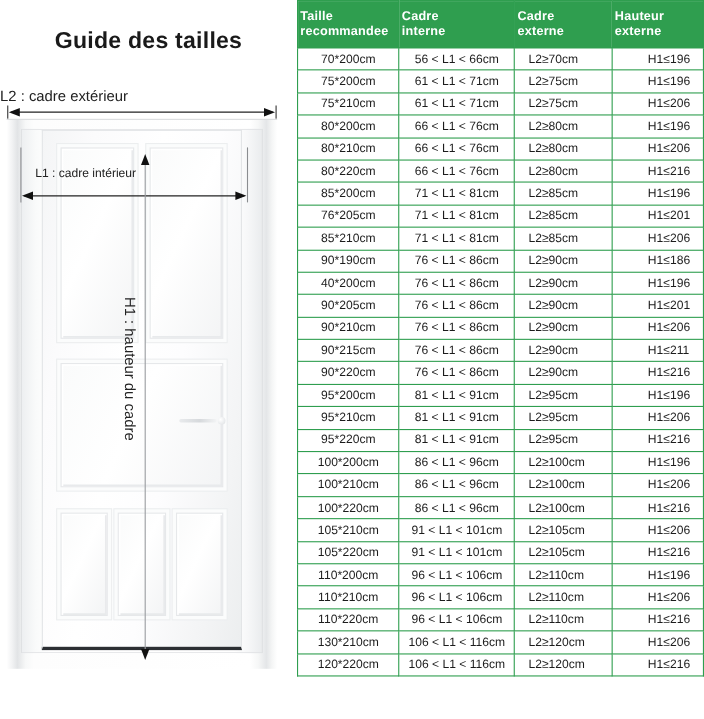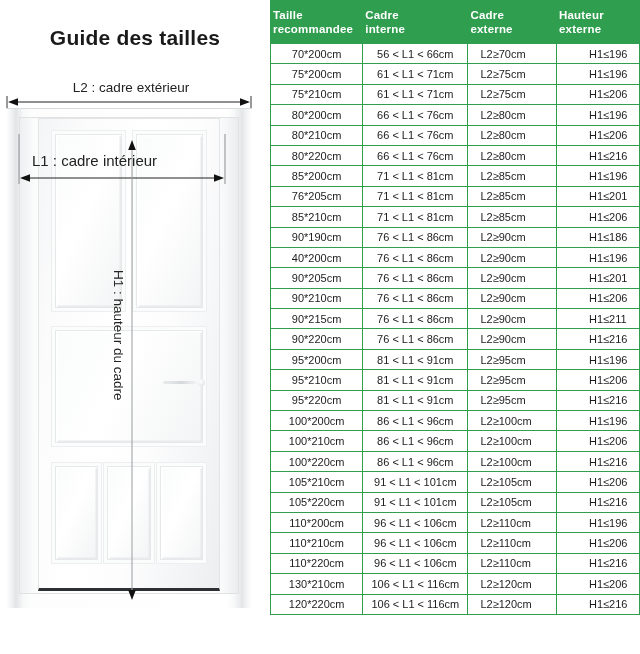--- a/index.html
+++ b/index.html
@@ -44,21 +44,21 @@
     color: #1a1a1a;
     letter-spacing: 0.2px;
   }
 
   
   #l2-label {
     position: absolute;
     left: 0;
     top: 80px;
     width: 262px;
-    text-align: center;
+    text-align: left;
     font-size: 13.5px;
     color: #222222;
   }
   #l2-arrow {
     position: absolute;
     left: 6px;
     top: 96px;
     width: 246px;
     height: 12px;
   }
@@ -152,21 +152,21 @@
     height: 7px;
     border-radius: 50%;
     background: radial-gradient(circle at 35% 35%, #ffffff, #dcdfe2);
   }
 
   
   #l1-label {
     position: absolute;
     left: 32px;
     top: 152px;
-    font-size: 15px;
+    font-size: 11px;
     color: #222222;
     white-space: nowrap;
   }
   #l1-arrow {
     position: absolute;
     left: 18px;
     top: 172px;
     width: 208px;
     height: 12px;
   }

